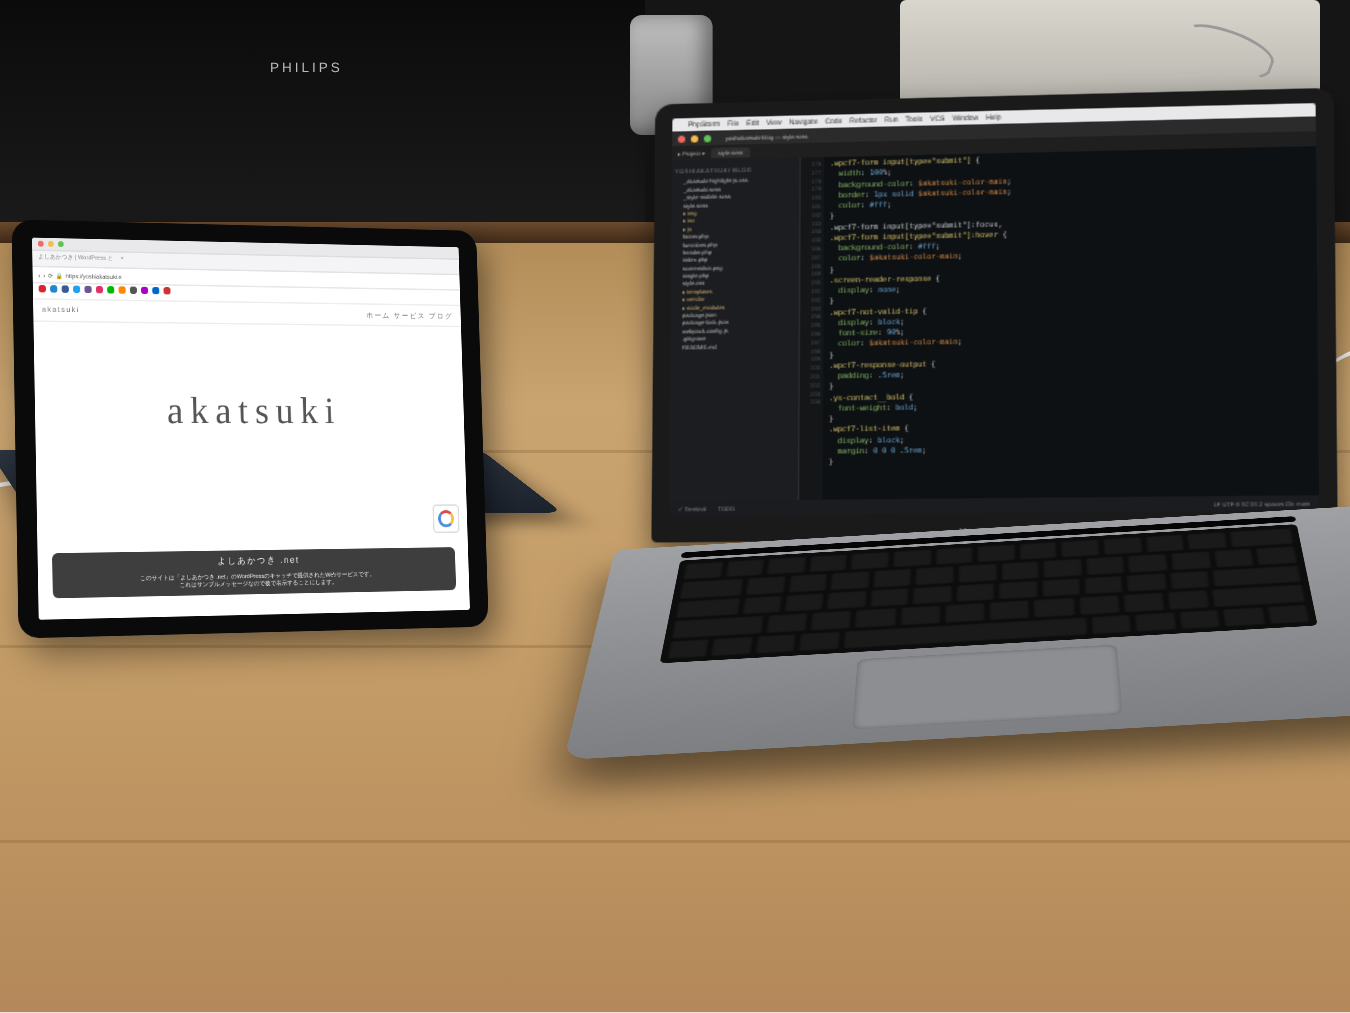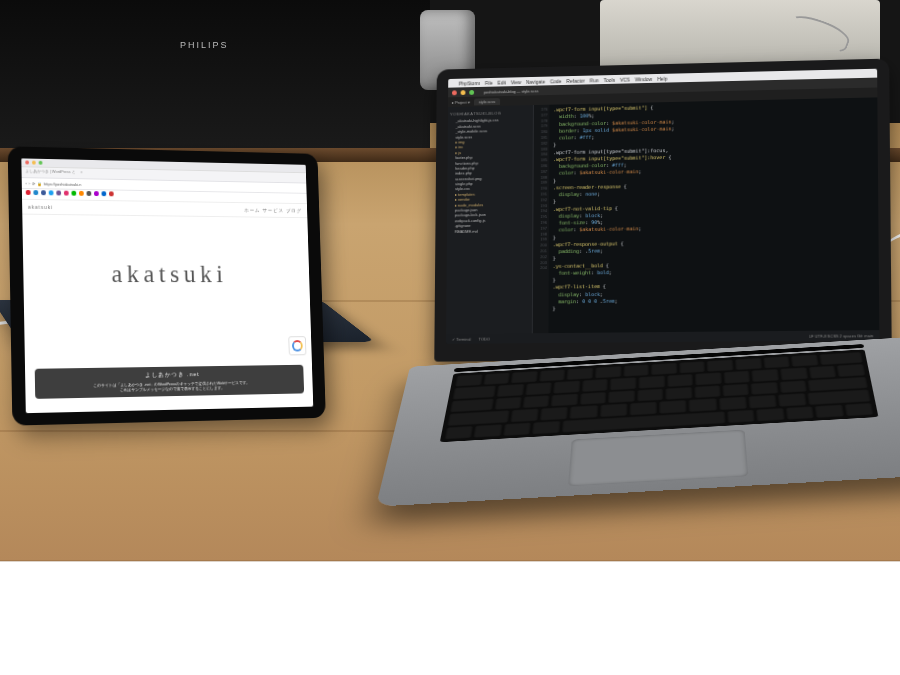--- a/index.html
+++ b/index.html
@@ -1,16 +1,16 @@
 <!DOCTYPE html>
 <html><head>
 <meta charset="utf-8">
 <style>
   html,body{margin:0;padding:0;width:900px;height:675px;overflow:hidden;font-family:-apple-system,Helvetica,Arial,sans-serif}
-  .scene{position:relative;width:900px;height:561px;background:linear-gradient(to bottom,#151515 0%,#151515 22%,#b08a55 22%,#c9a470 40%,#c29a65 70%,#b4885a 100%)}
+  .scene{position:relative;width:900px;height:675px;background:linear-gradient(to bottom,#151515 0%,#151515 22%,#b08a55 22%,#c9a470 40%,#c29a65 70%,#b4885a 100%)}
   
   .monitor-dark{position:absolute;top:0;left:0;width:430px;height:150px;background:linear-gradient(#0b0b0b,#1a1a1a);border-bottom:4px solid #2a2a2a}
   .monitor-brand{position:absolute;top:40px;left:180px;color:#bbb;font-size:9px;letter-spacing:2px}
   .shelf{position:absolute;top:148px;left:0;width:900px;height:14px;background:linear-gradient(#6b4a2d,#3f2a17)}
   
   .cup{position:absolute;top:10px;left:420px;width:55px;height:80px;border-radius:8px;background:linear-gradient(#bfbfbf,#888);box-shadow:inset -6px 0 12px rgba(0,0,0,.4)}
   .box{position:absolute;top:0;left:600px;width:280px;height:70px;background:linear-gradient(#d9d6ce,#b6b4ac);border-radius:4px}
   .box::after{content:"";position:absolute;right:30px;top:20px;width:60px;height:24px;border-radius:50%/40%;border:2px solid #999;border-left-color:transparent;border-bottom-color:transparent;transform:rotate(20deg)}
   
   .grain{position:absolute;left:0;width:900px;height:2px;background:rgba(120,80,40,.25)}

